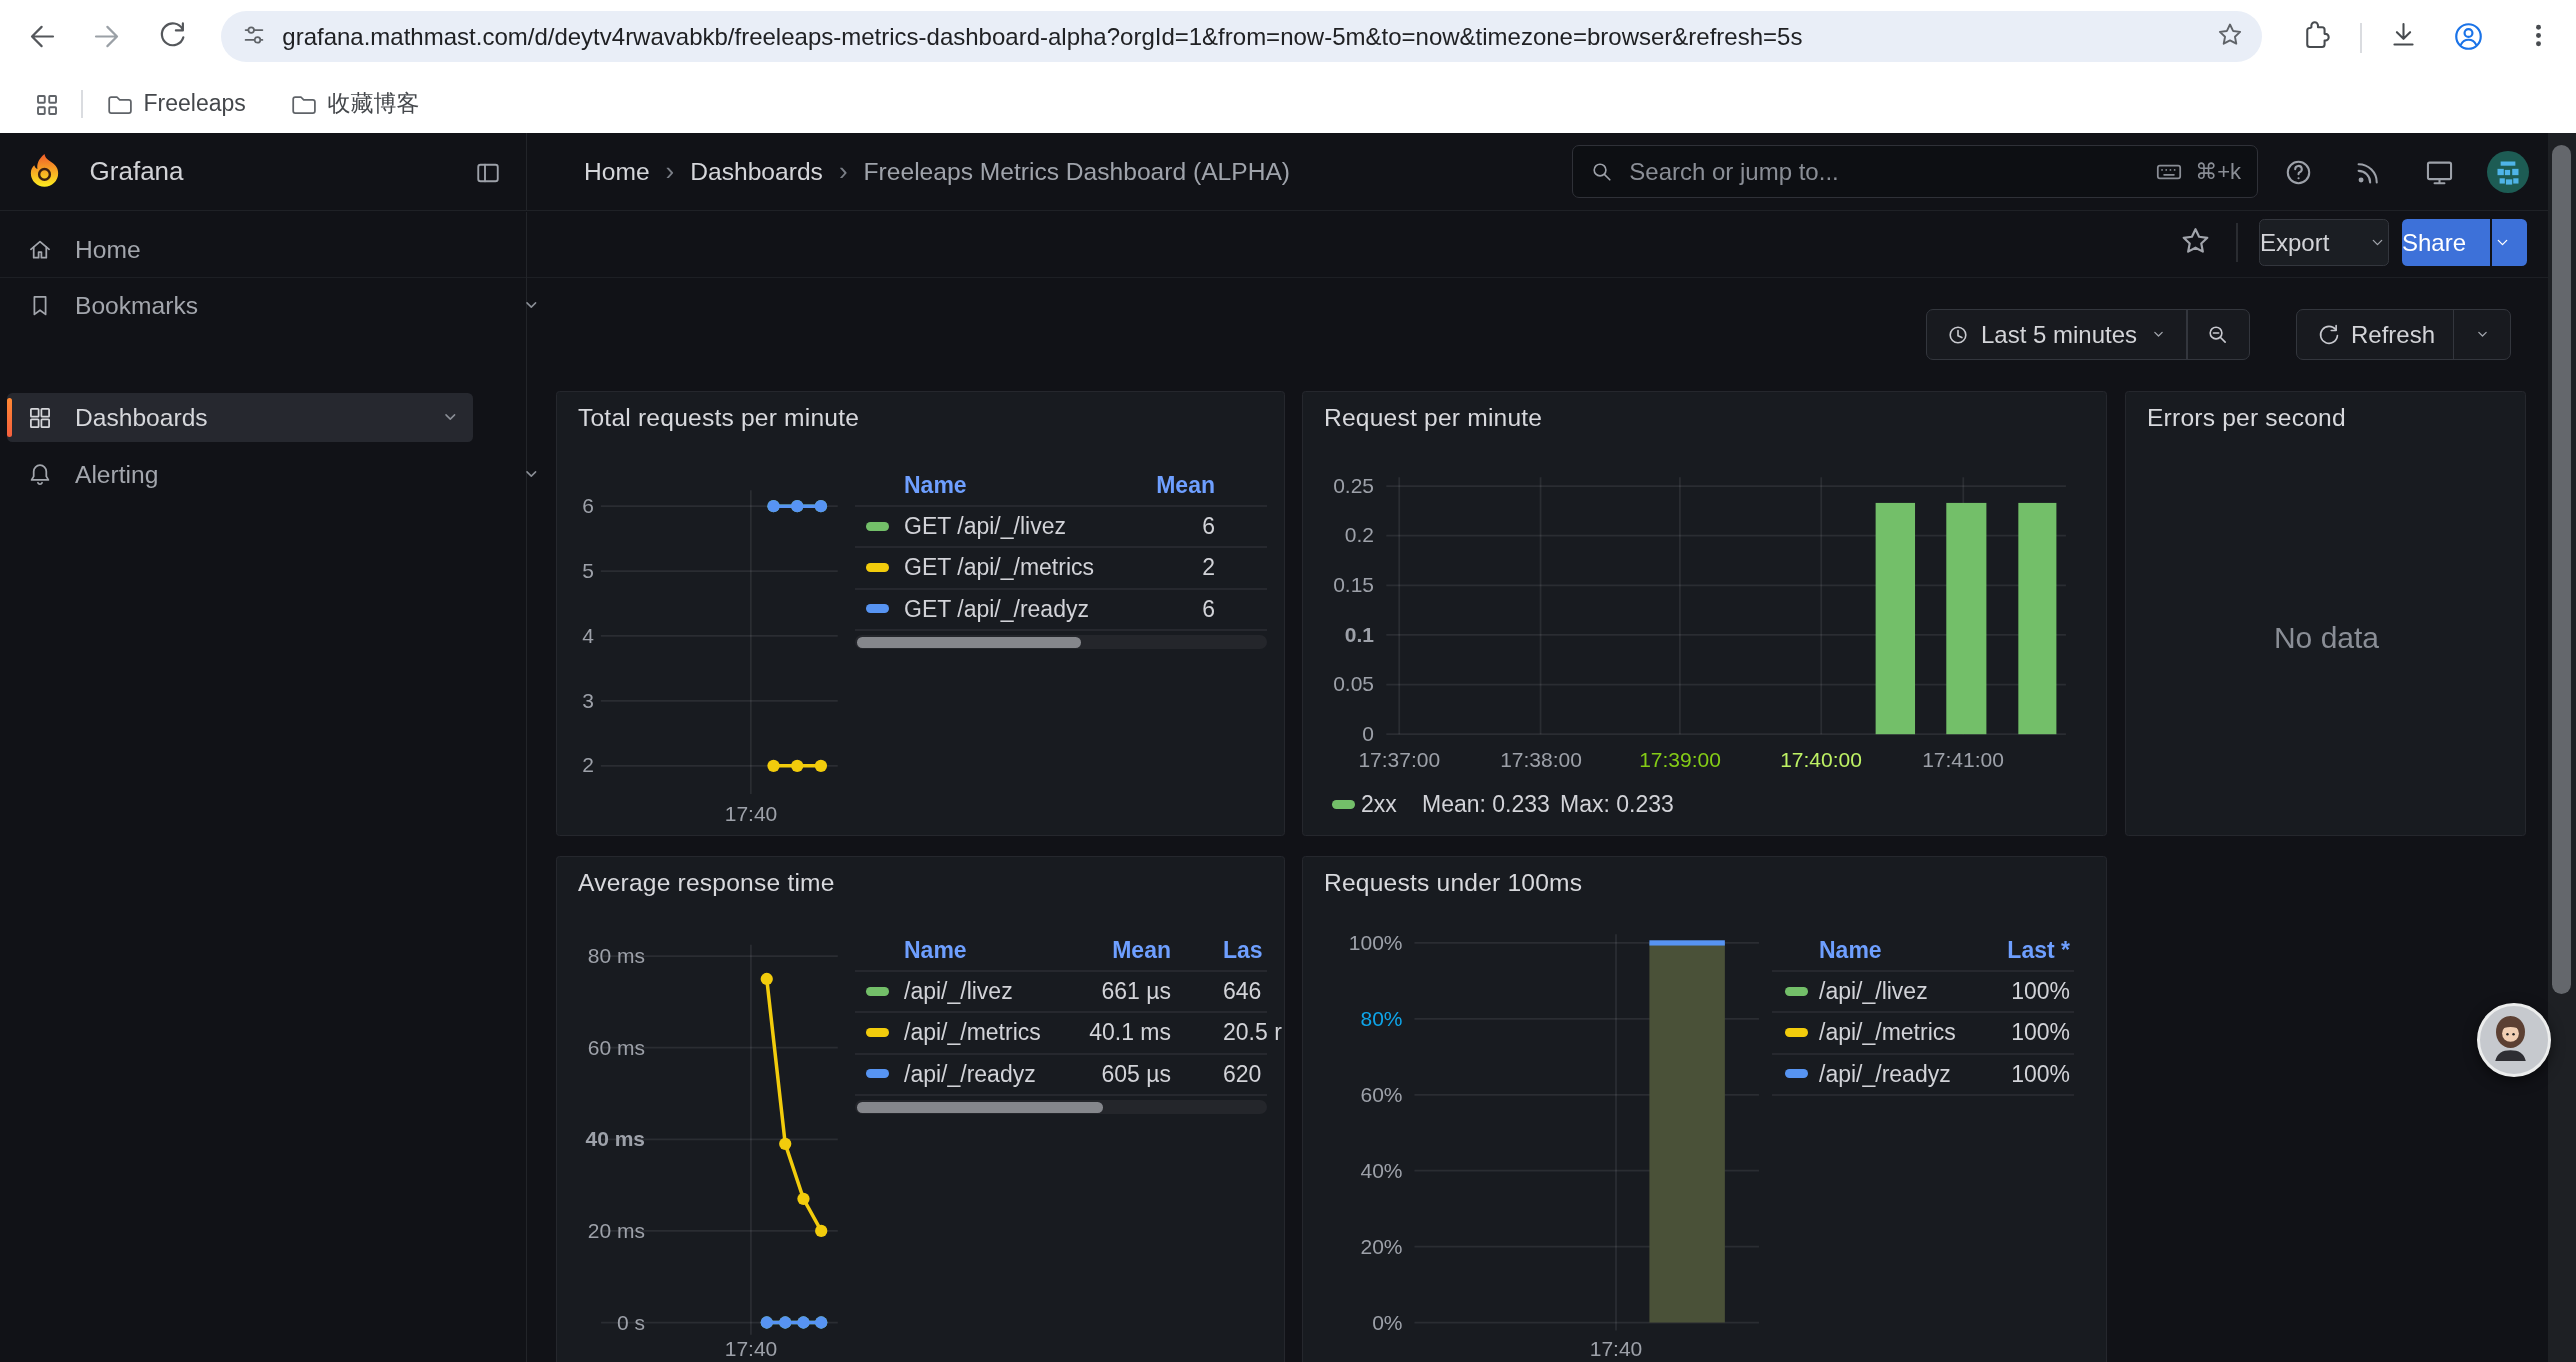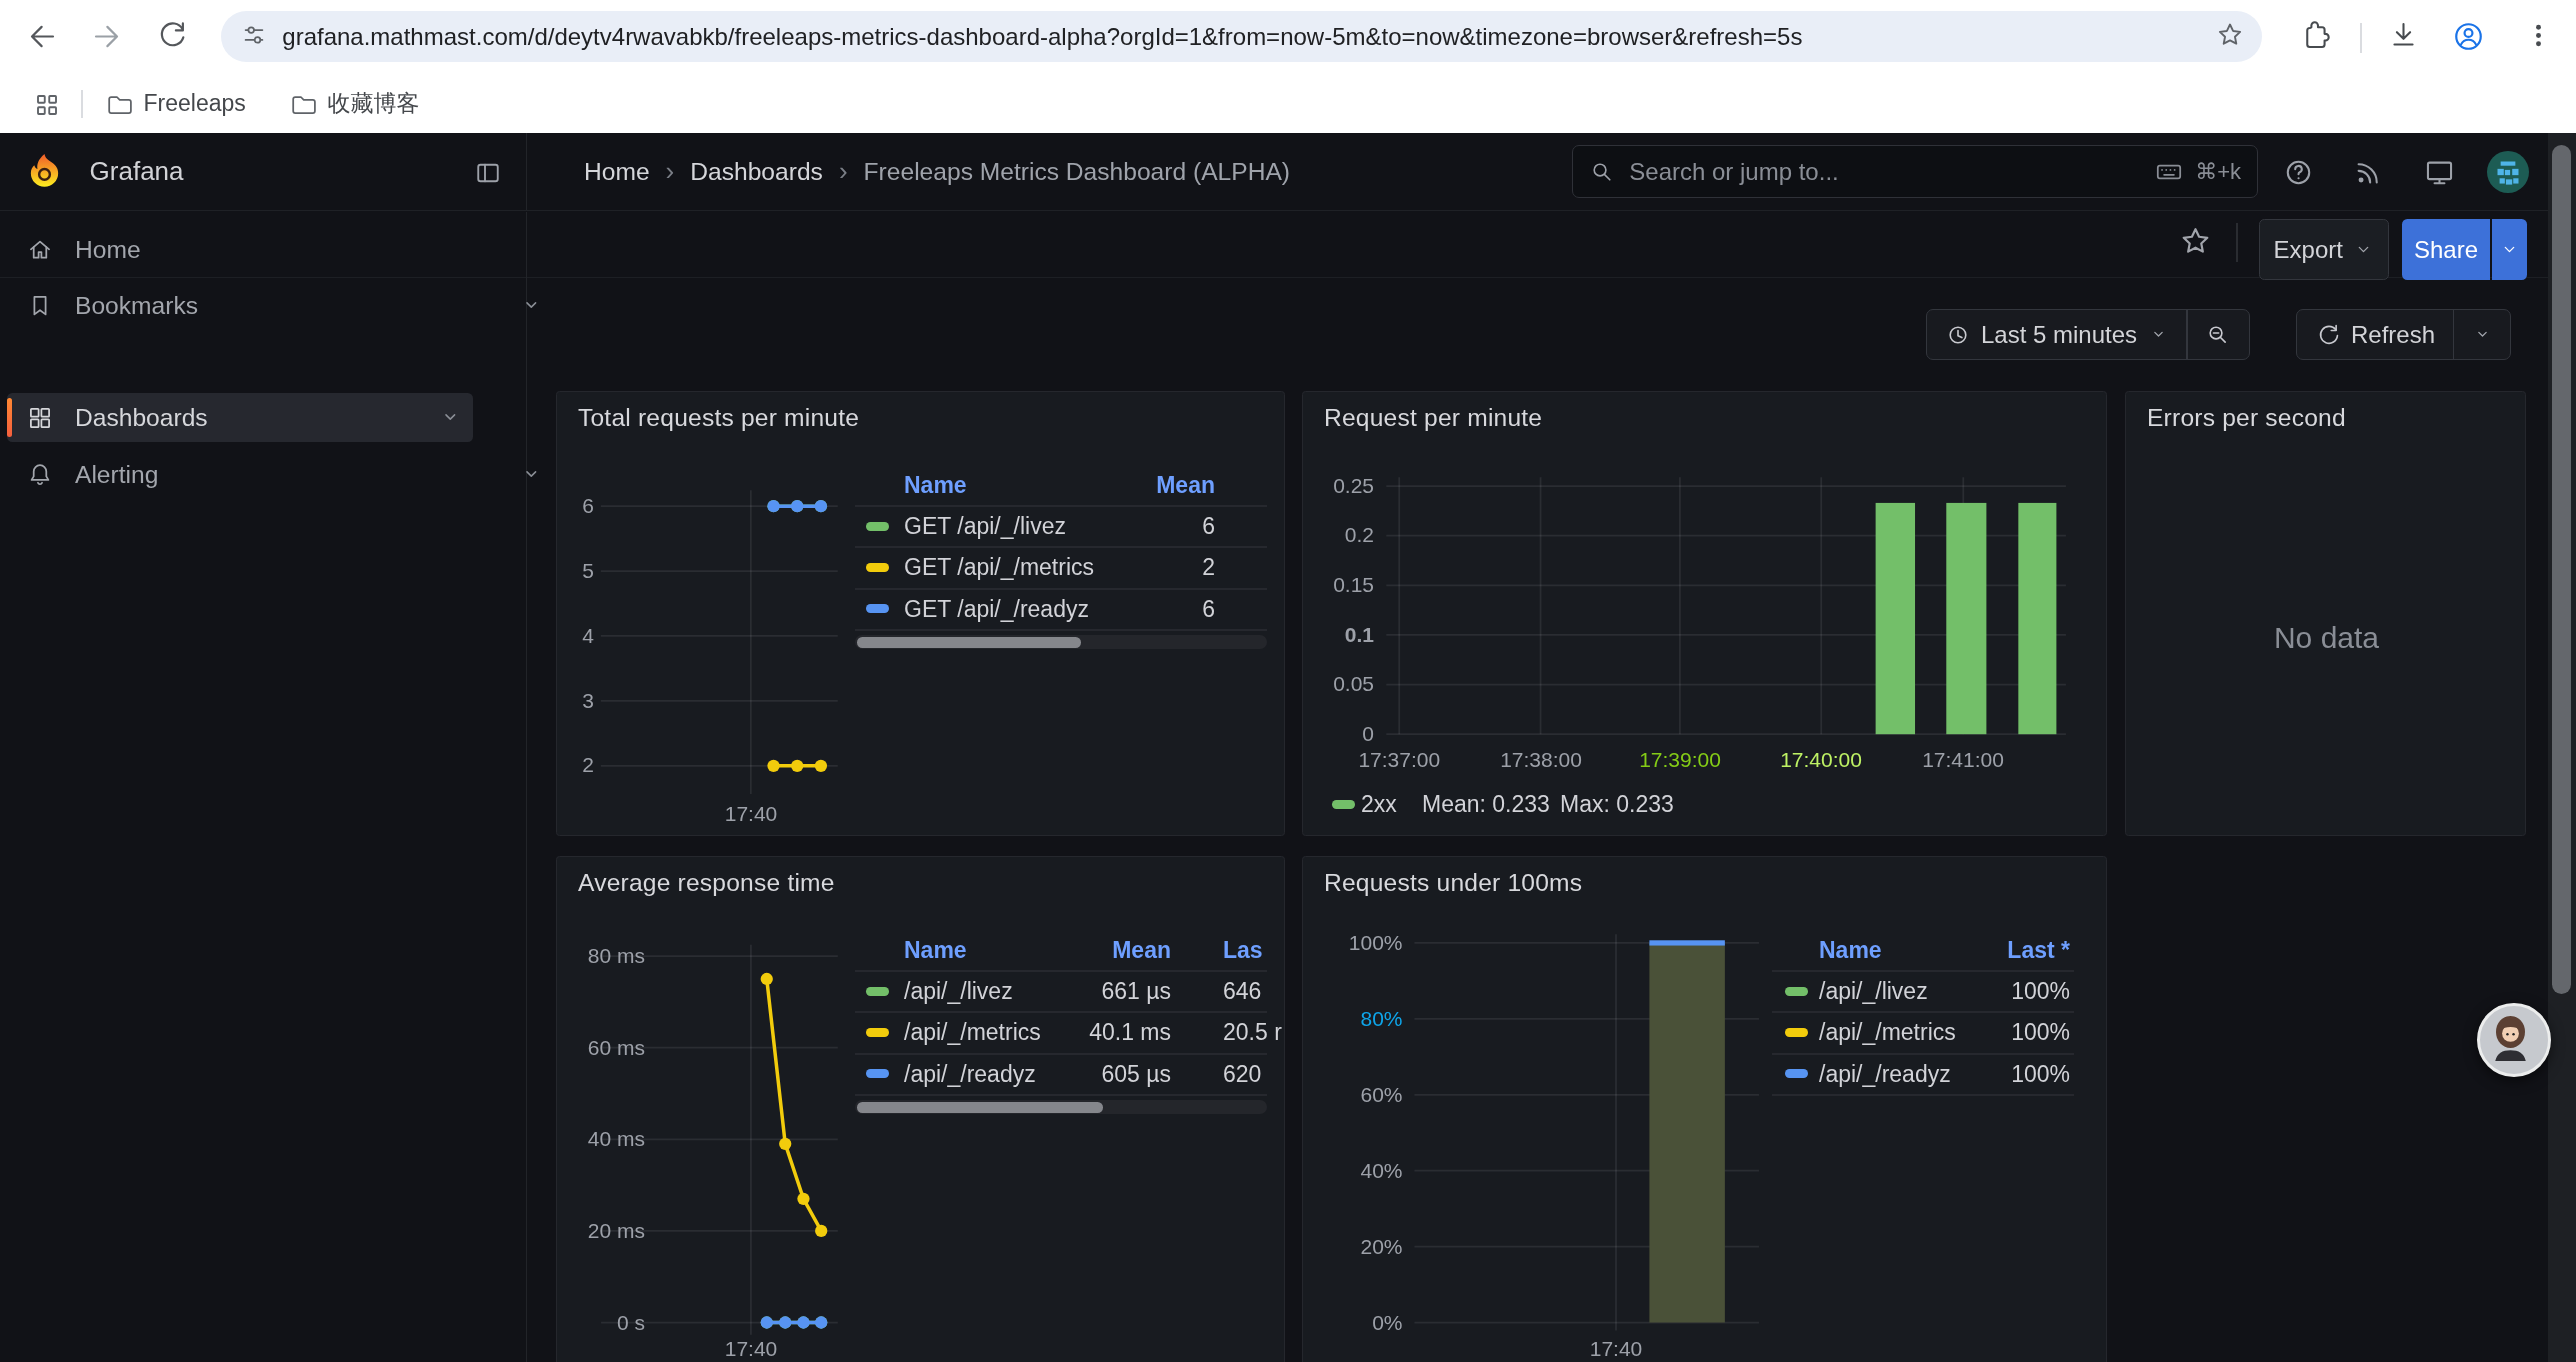--- a/index.html
+++ b/index.html
@@ -42,22 +42,22 @@
   .side-item{left:7px;width:507px;height:49px;display:flex;align-items:center;gap:21px;padding-left:19px;
              box-sizing:border-box;color:#a3a6ad;font-size:24.6px;border-radius:5.3px;}
   .side-item .lbl{flex:1;}
   .side-item.active{background:#26282f;width:466px;color:#d6d7db;}
   .side-item.active::before{content:"";position:absolute;left:0;top:5.3px;bottom:5.3px;width:5.3px;border-radius:2.6px;
              background:linear-gradient(180deg,#FF8833,#F55F3E);}
   .side-item .chev{position:absolute;right:-30px;top:12.3px;width:24.6px;height:24.6px;color:#8a8e96;}
   .side-item.active .chev{right:10.5px;}
 
   
-  .gbtn{height:61px;border:1.8px solid #33363d;border-radius:5.3px;background:#1b1e23;color:#d3d4d8;
-        font-size:24px;display:flex;align-items:center;justify-content:center;gap:10.5px;box-sizing:border-box;}
+  .gbtn{height:47px;border:1.8px solid #33363d;border-radius:5.3px;background:#1b1e23;color:#d3d4d8;
+        font-size:24px;display:flex;align-items:center;justify-content:space-between;gap:10.5px;box-sizing:border-box;}
   .bluebtn{background:#3D71D9;border:none;color:#ffffff;font-weight:500;}
 
   
   .tgroup{height:51px;border:1.8px solid #33363d;border-radius:7px;background:#181a1f;display:flex;
           align-items:center;box-sizing:border-box;color:#d3d4d8;font-size:24px;}
   .tseg{display:flex;align-items:center;gap:10.5px;padding:0 17.5px;height:100%;}
   .tdiv{width:1.8px;height:100%;background:#33363d;}
 
   
   .panel{background:#181b20;border:1.8px solid #25272d;border-radius:3.5px;overflow:hidden;box-sizing:border-box;}
@@ -446,21 +446,21 @@
             <circle cx="280.85" cy="531" r="7" fill="#73BF69"></circle>
             <circle cx="301.1" cy="531" r="7" fill="#73BF69"></circle>
             <polyline points="239,531 260.06,531 280.85,531 301.1,531" fill="none" stroke="#5794F2" stroke-width="4" stroke-linecap="round"></polyline>
             <circle cx="239" cy="531" r="7" fill="#5794F2"></circle>
             <circle cx="260.06" cy="531" r="7" fill="#5794F2"></circle>
             <circle cx="280.85" cy="531" r="7" fill="#5794F2"></circle>
             <circle cx="301.1" cy="531" r="7" fill="#5794F2"></circle>
           </svg>
           <div style="position: absolute; left: 0px; top: 85px; width: 88px; text-align: right; height: 28px; line-height: 28px; font-size: 21px; color: rgb(157, 161, 169);">80 ms</div>
           <div style="position: absolute; left: 0px; top: 177px; width: 88px; text-align: right; height: 28px; line-height: 28px; font-size: 21px; color: rgb(157, 161, 169);">60 ms</div>
-          <div style="position: absolute; left: 0px; top: 268px; width: 88px; text-align: right; height: 28px; line-height: 28px; font-size: 21px; color: rgb(157, 161, 169);">40 ms</div>
+          <div style="position: absolute; left: 0px; top: 268px; width: 88px; text-align: right; height: 28px; line-height: 28px; font-size: 21px; color: rgb(157, 161, 169); font-weight: bold;">40 ms</div>
           <div style="position: absolute; left: 0px; top: 360px; width: 88px; text-align: right; height: 28px; line-height: 28px; font-size: 21px; color: rgb(157, 161, 169);">20 ms</div>
           <div style="position: absolute; left: 0px; top: 452px; width: 88px; text-align: right; height: 28px; line-height: 28px; font-size: 21px; color: rgb(157, 161, 169);">0 s</div>
           <div style="position: absolute; left: 115px; top: 478px; width: 158px; text-align: center; height: 28px; line-height: 28px; font-size: 21px; color: rgb(157, 161, 169);">17:40</div>
           <div style="position: absolute; left: 347px; top: 79px; height: 28px; line-height: 28px; font-size: 23px; font-weight: 600; color: rgb(110, 159, 255); white-space: nowrap;">Name</div>
           <div style="position: absolute; left: 386px; width: 228px; text-align: right; top: 79px; height: 28px; line-height: 28px; font-size: 23px; font-weight: 600; color: rgb(110, 159, 255); white-space: nowrap;">Mean</div>
           <div style="position: absolute; left: 666px; width: 193px; top: 79px; height: 28px; line-height: 28px; font-size: 23px; font-weight: 600; color: rgb(110, 159, 255); white-space: nowrap;">Las</div>
           <div style="position: absolute; left: 298px; top: 113px; width: 412px; height: 1.8px; background: rgba(204, 204, 220, 0.08);"></div>
           <div style="position: absolute; left: 298px; top: 154px; width: 412px; height: 1.8px; background: rgba(204, 204, 220, 0.08);"></div>
           <div style="position: absolute; left: 298px; top: 196px; width: 412px; height: 1.8px; background: rgba(204, 204, 220, 0.08);"></div>
           <div style="position: absolute; left: 298px; top: 237px; width: 412px; height: 1.8px; background: rgba(204, 204, 220, 0.08);"></div>

